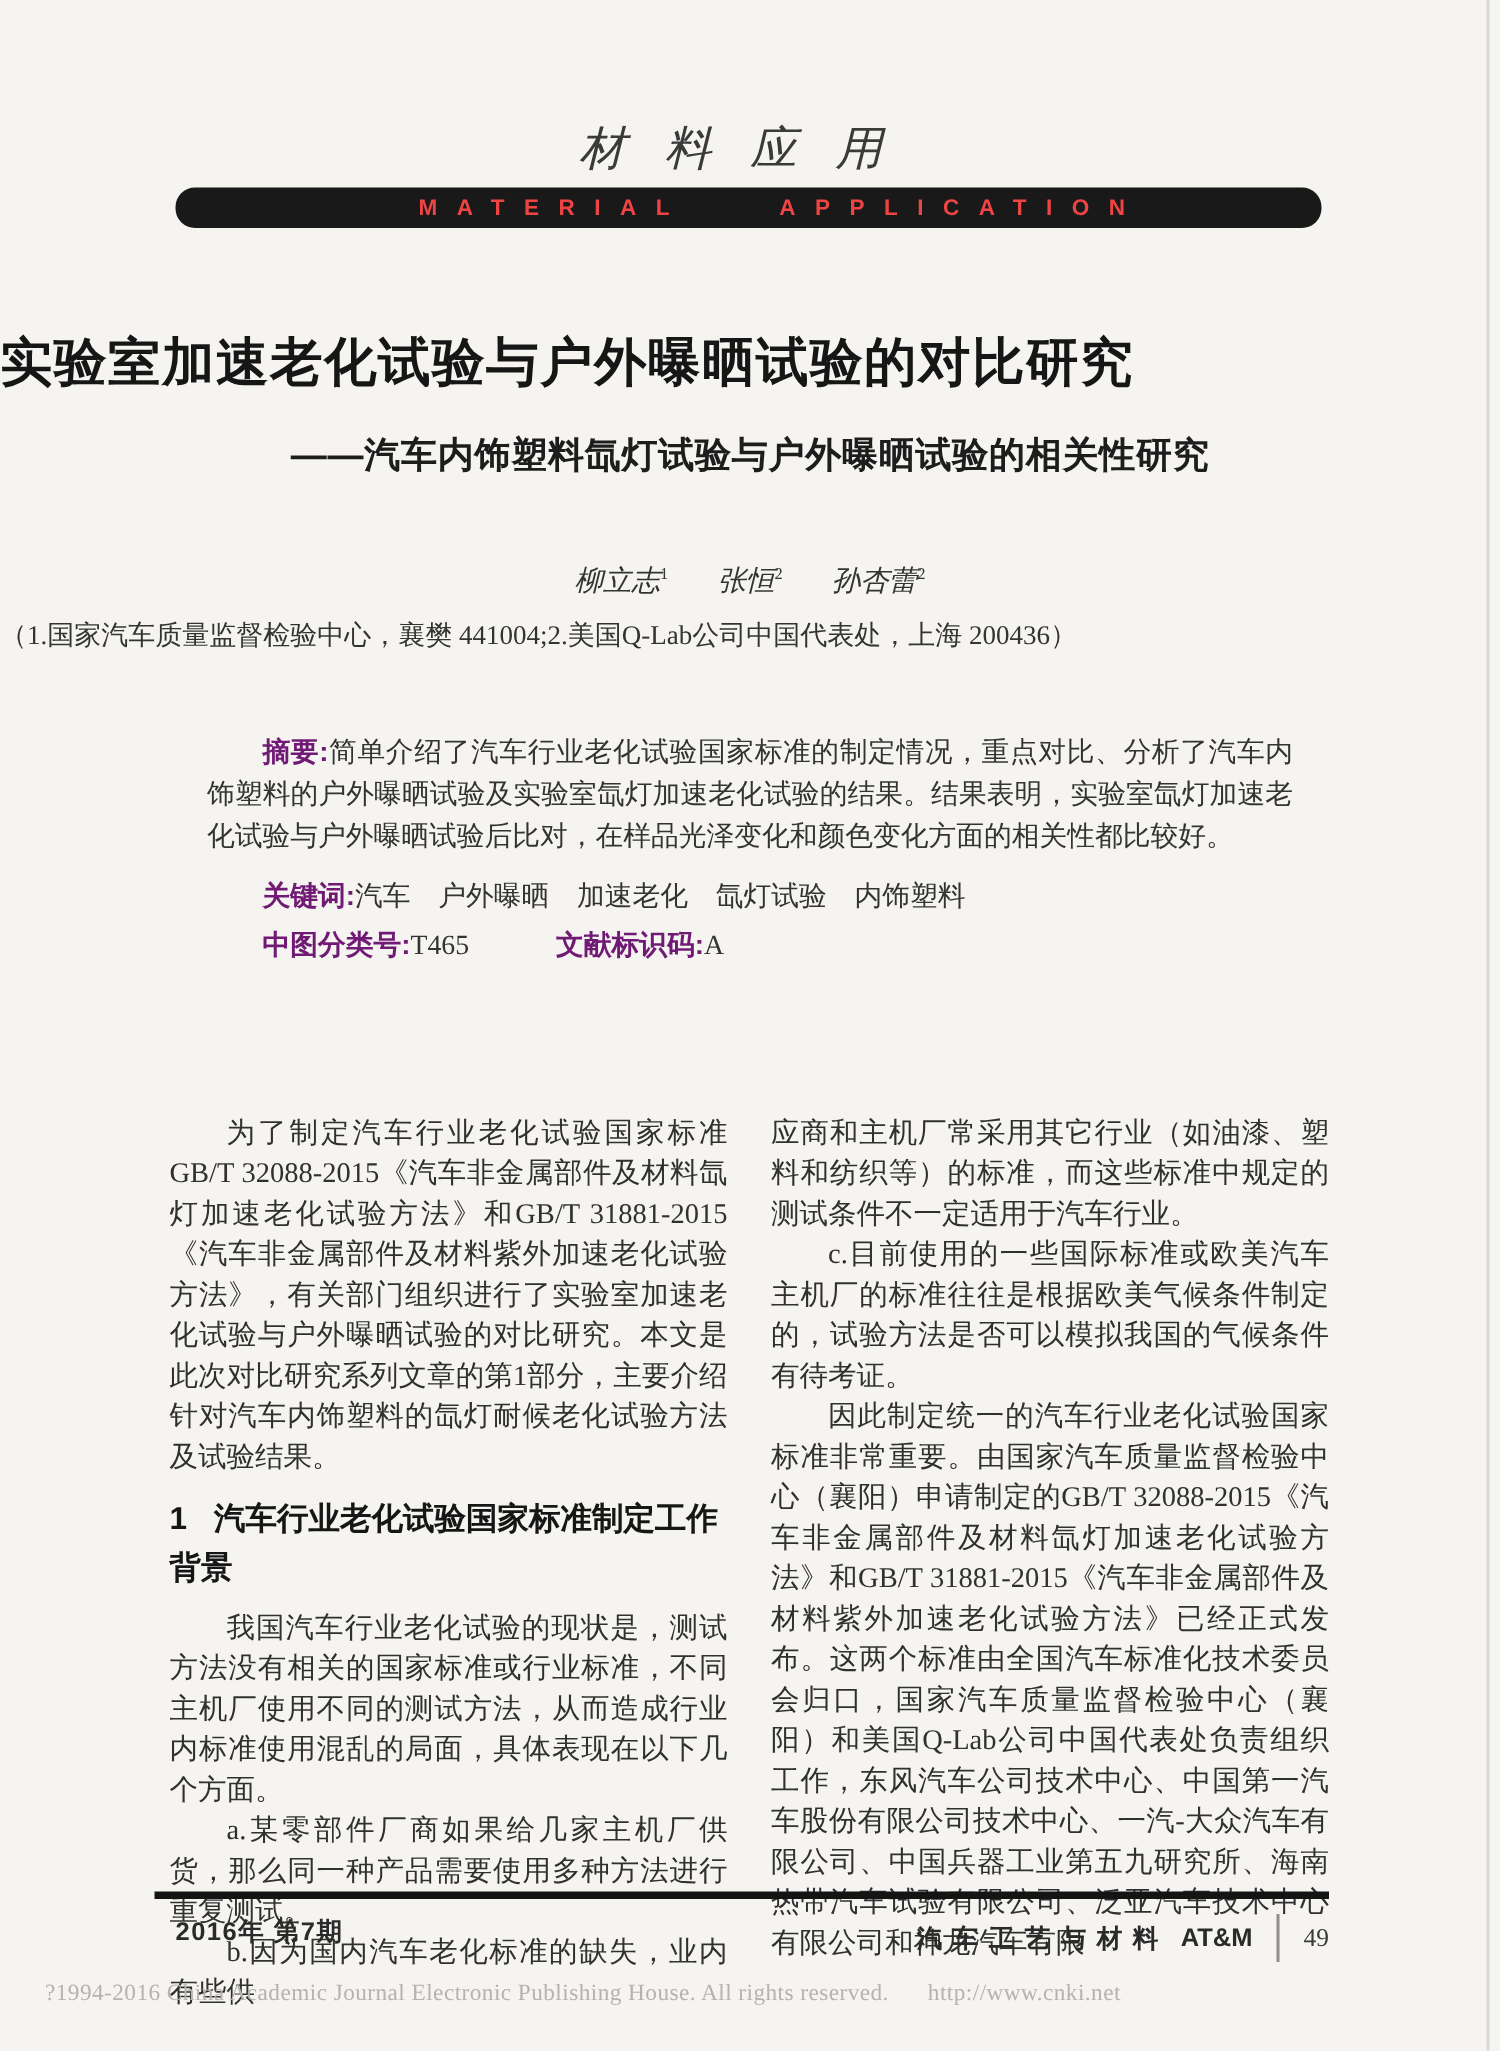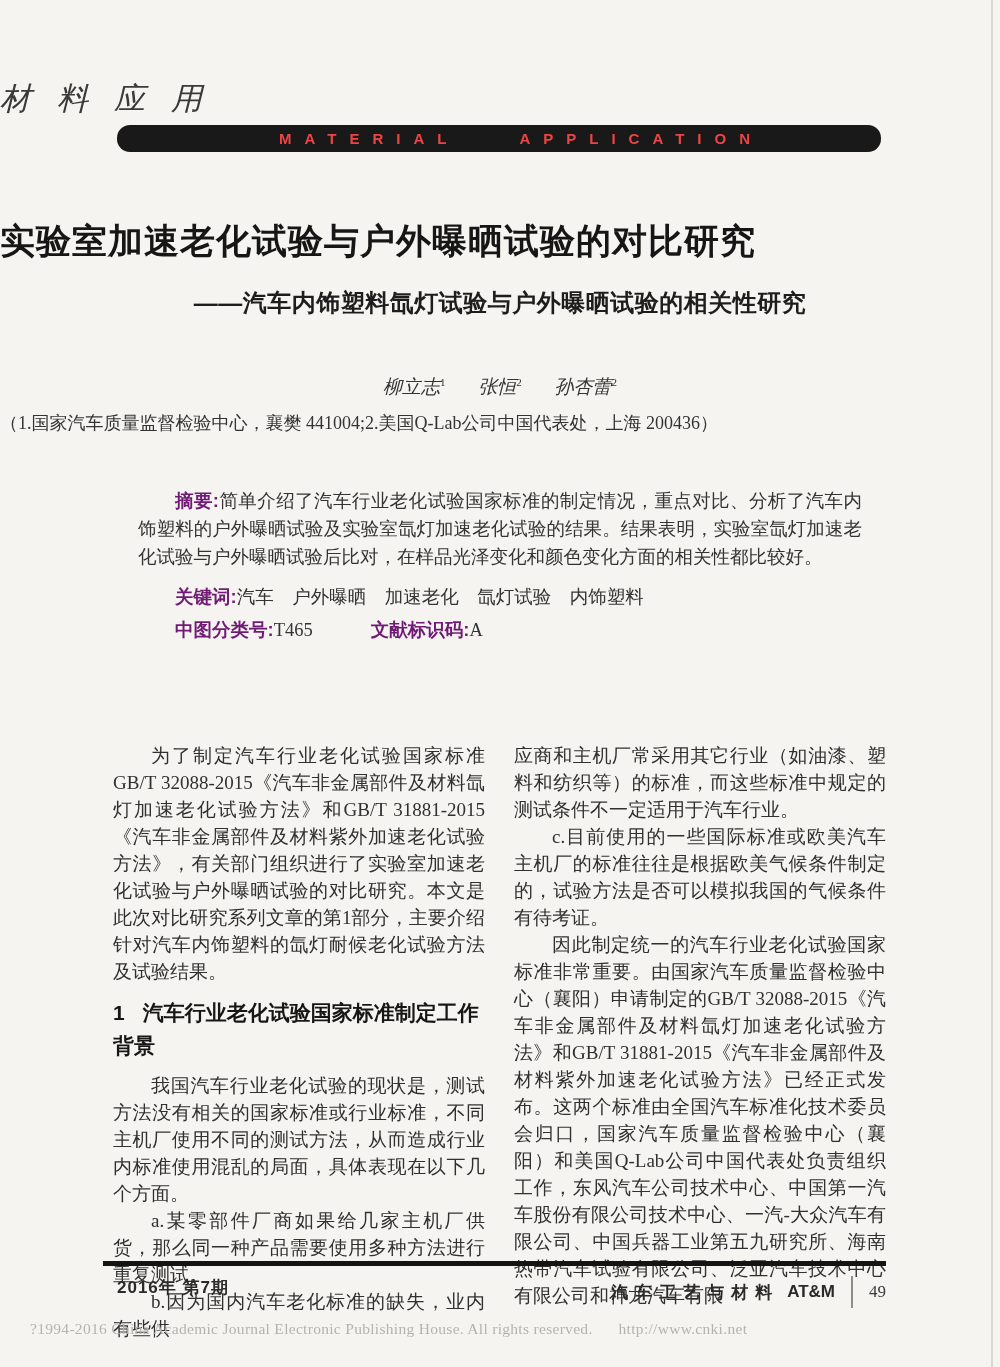--- a/index.html
+++ b/index.html
@@ -13,20 +13,21 @@
     font-family:"Liberation Serif","DejaVu Serif",serif;
     color:#2b2b2b;
   }
   .scan-edge{
     position:absolute;top:0;left:991px;width:2px;height:100%;
     background:#d9d8d4;
   }
   
   .col-header{
     position:absolute;top:78px;left:0;width:100%;
+    text-align:center;
     font-style:italic;
     font-size:31px;
     letter-spacing:26px;
     color:#3a3a3a;
     font-family:"Liberation Serif","DejaVu Serif",serif;
   }
   .header-bar{
     position:absolute;top:125px;left:117px;width:764px;height:27px;
     background:#191919;border-radius:13px;
     display:flex;align-items:center;justify-content:space-between;

